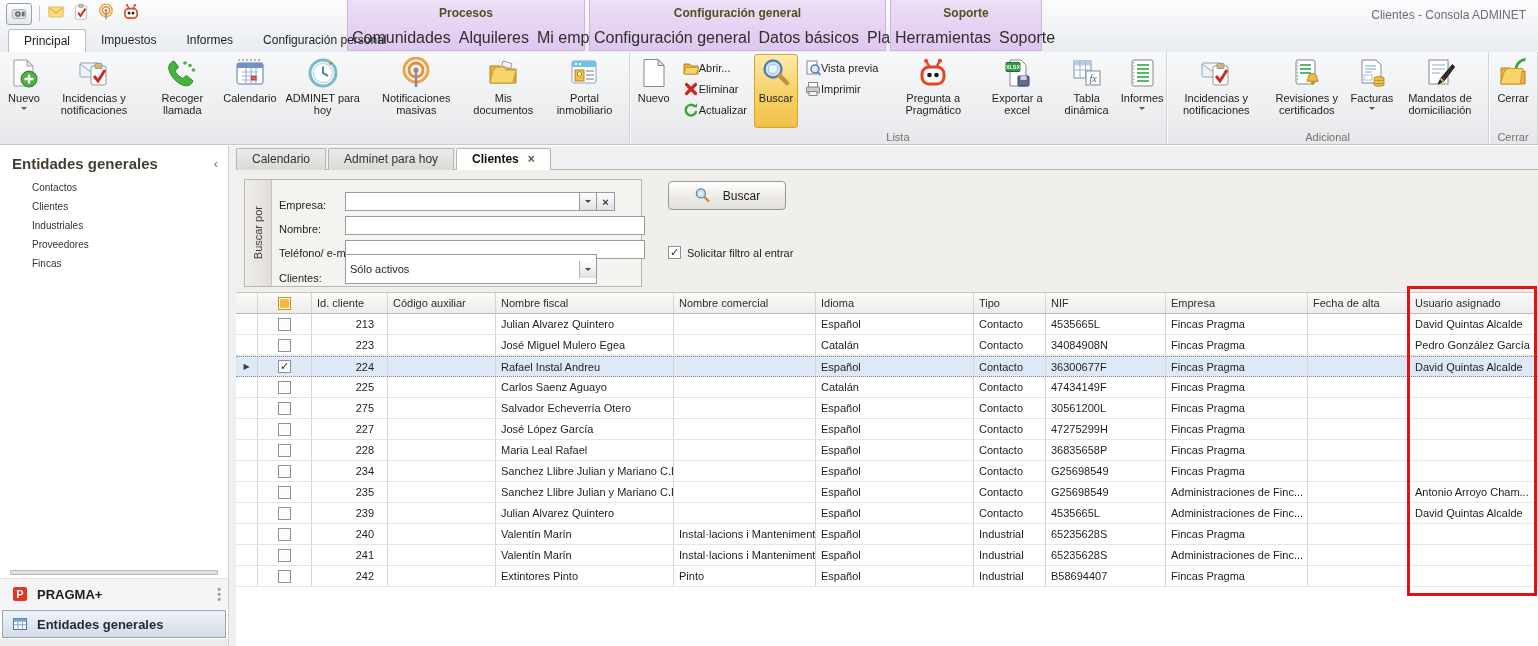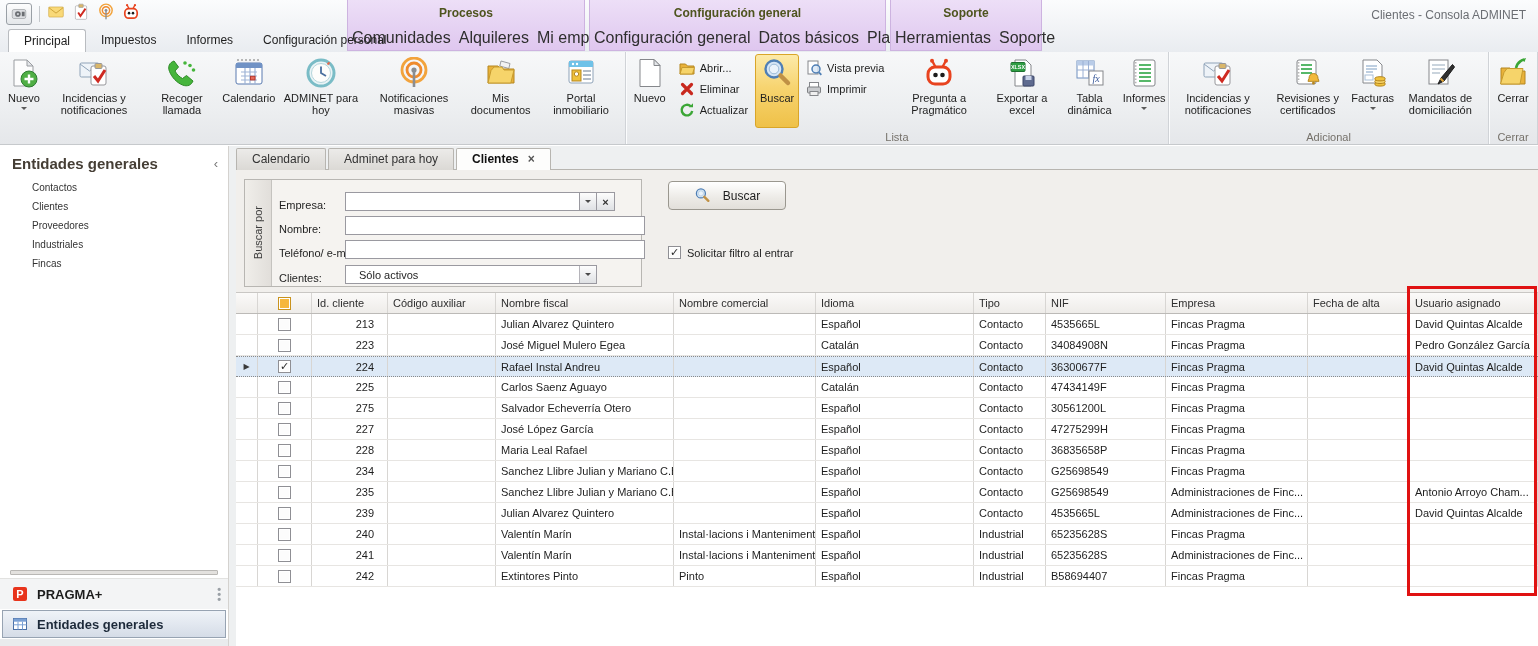--- a/index.html
+++ b/index.html
@@ -29,21 +29,21 @@
           display:flex;align-items:stretch;}
   .rgroup{position:relative;border-right:1px solid #d0d3d7;box-shadow:1px 0 0 #fbfcfd;padding:0 2px;}
   .rgroup-label{position:absolute;bottom:1px;left:0;right:0;text-align:center;font-size:11px;color:#75716a;}
   .rbtns{display:flex;align-items:stretch;height:74px;padding-top:2px;}
   .bigbtn{display:flex;flex-direction:column;align-items:center;padding:3px 4px 0;min-width:44px;max-width:96px;
           border-radius:3px;cursor:default;box-sizing:border-box;}
   .bigbtn .lbl{font-size:11px;line-height:12px;text-align:center;margin-top:3px;color:#1e1e1e;}
   .bigbtn.hl{background:linear-gradient(#fceaa9,#f7d470 45%,#efc148);border:1px solid #d9a528;padding:2px 3px 0;}
   .dd-arrow{width:0;height:0;border:3px solid transparent;border-top-color:#5a5a5a;margin-top:3px;}
   .stack{display:flex;flex-direction:column;justify-content:flex-start;gap:3px;padding:5px 3px 0;}
-  .sitem{display:flex;align-items:center;gap:5px;font-size:11px;height:18px;padding:0 4px;white-space:nowrap;cursor:default;}
+  .sitem{display:flex;align-items:center;font-size:11px;height:18px;padding:0 4px;white-space:nowrap;cursor:default;}
   
   #main{position:absolute;top:146px;left:0;width:1538px;bottom:0;background:#eef0f1;}
   #sidebar{position:absolute;left:0;top:0;width:229px;bottom:0;background:#fff;border-right:1px solid #d4d2cf;box-sizing:border-box;}
   .sb-header{display:flex;align-items:center;padding:9px 10px 6px 12px;}
   .sb-title{font-size:15px;font-weight:bold;color:#453e35;}
   .sb-collapse{margin-left:auto;color:#777;font-size:13px;cursor:default;}
   .sb-item{padding:4px 0 4px 32px;font-size:10px;color:#333;cursor:default;}
   .sb-bottom{position:absolute;left:0;right:0;bottom:0;}
   .sb-split{height:12px;display:flex;align-items:center;justify-content:center;background:#fff;}
   .sb-split .bar{width:206px;height:3px;background:#e3e1de;border:1px solid #b9b7b4;border-radius:1px;}
@@ -72,21 +72,21 @@
   .slabel{width:66px;font-size:11px;color:#1e1e1e;white-space:nowrap;}
   .tbox{height:19px;border:1px solid #9a99a0;background:#fff;font-size:11px;padding:0 4px;box-sizing:border-box;
         font-family:"Liberation Sans",sans-serif;}
   .combo{display:flex;align-items:stretch;height:19px;box-sizing:border-box;}
   .combo .cfield{width:234px;border:1px solid #9a99a0;border-right:none;background:#fff;}
   .cbtn{width:16px;border:1px solid #9a99a0;background:linear-gradient(#fdfdfd,#dfe1e4);
         display:flex;align-items:center;justify-content:center;cursor:default;}
   .cbtn .tri{width:0;height:0;border:3.5px solid transparent;border-top-color:#4a4a4a;margin-top:3px;}
   .xbtn{width:17px;border:1px solid #9a99a0;border-left:none;background:linear-gradient(#fdfdfd,#dfe1e4);
         display:flex;align-items:center;justify-content:center;font-size:11px;font-weight:bold;color:#333;cursor:default;}
-  .selbox{display:flex;align-items:center;height:19px;border:1px solid #9a99a0;background:#fff;box-sizing:border-box;padding-left:9px;}
+  .selbox{display:flex;align-items:center;height:30px;border:1px solid #9a99a0;background:#fff;box-sizing:border-box;}
   .selbox .stext{flex:1;font-size:11px;padding:0 4px;}
   #buscarbtn{position:absolute;left:432px;top:11px;width:116px;height:27px;border:1px solid #9a978f;border-radius:4px;
              background:linear-gradient(#ffffff,#eceae6 60%,#e2dfda);display:flex;align-items:center;justify-content:center;
              gap:12px;font-size:12px;color:#1e1e1e;cursor:default;}
   #filtchk{position:absolute;left:432px;top:76px;display:flex;gap:6px;align-items:center;font-size:11px;color:#1e1e1e;}
   .cb{width:13px;height:13px;border:1px solid #8f8f94;background:#fcfcfc;box-shadow:inset 0 0 0 1px #fff;
       display:flex;align-items:center;justify-content:center;font-size:11px;color:#2a2a2a;box-sizing:border-box;cursor:default;}
   .cb.orange{background:#f6b73c;border-color:#c9931e;}
   
   #grid{position:absolute;left:0;top:122px;width:1302px;border-top:1px solid #c9c7c4;}
@@ -480,22 +480,22 @@
 
 <div id="main">
   <div id="sidebar">
     <div class="sb-header">
       <span class="sb-title">Entidades generales</span>
       <span class="sb-collapse">‹</span>
     </div>
     <div id="sb-items">
         <div class="sb-item">Contactos</div>
         <div class="sb-item">Clientes</div>
+        <div class="sb-item">Industriales</div>
         <div class="sb-item">Proveedores</div>
-        <div class="sb-item">Industriales</div>
         <div class="sb-item">Fincas</div>
       </div>
     <div class="sb-bottom">
       <div class="sb-split">
           <div class="bar"></div>
         </div>
       <div id="sb-bottom-items">
           <div class="sb-pragma">
             <span class="ic">
               <svg width="16" height="16" viewBox="0 0 16 16">

